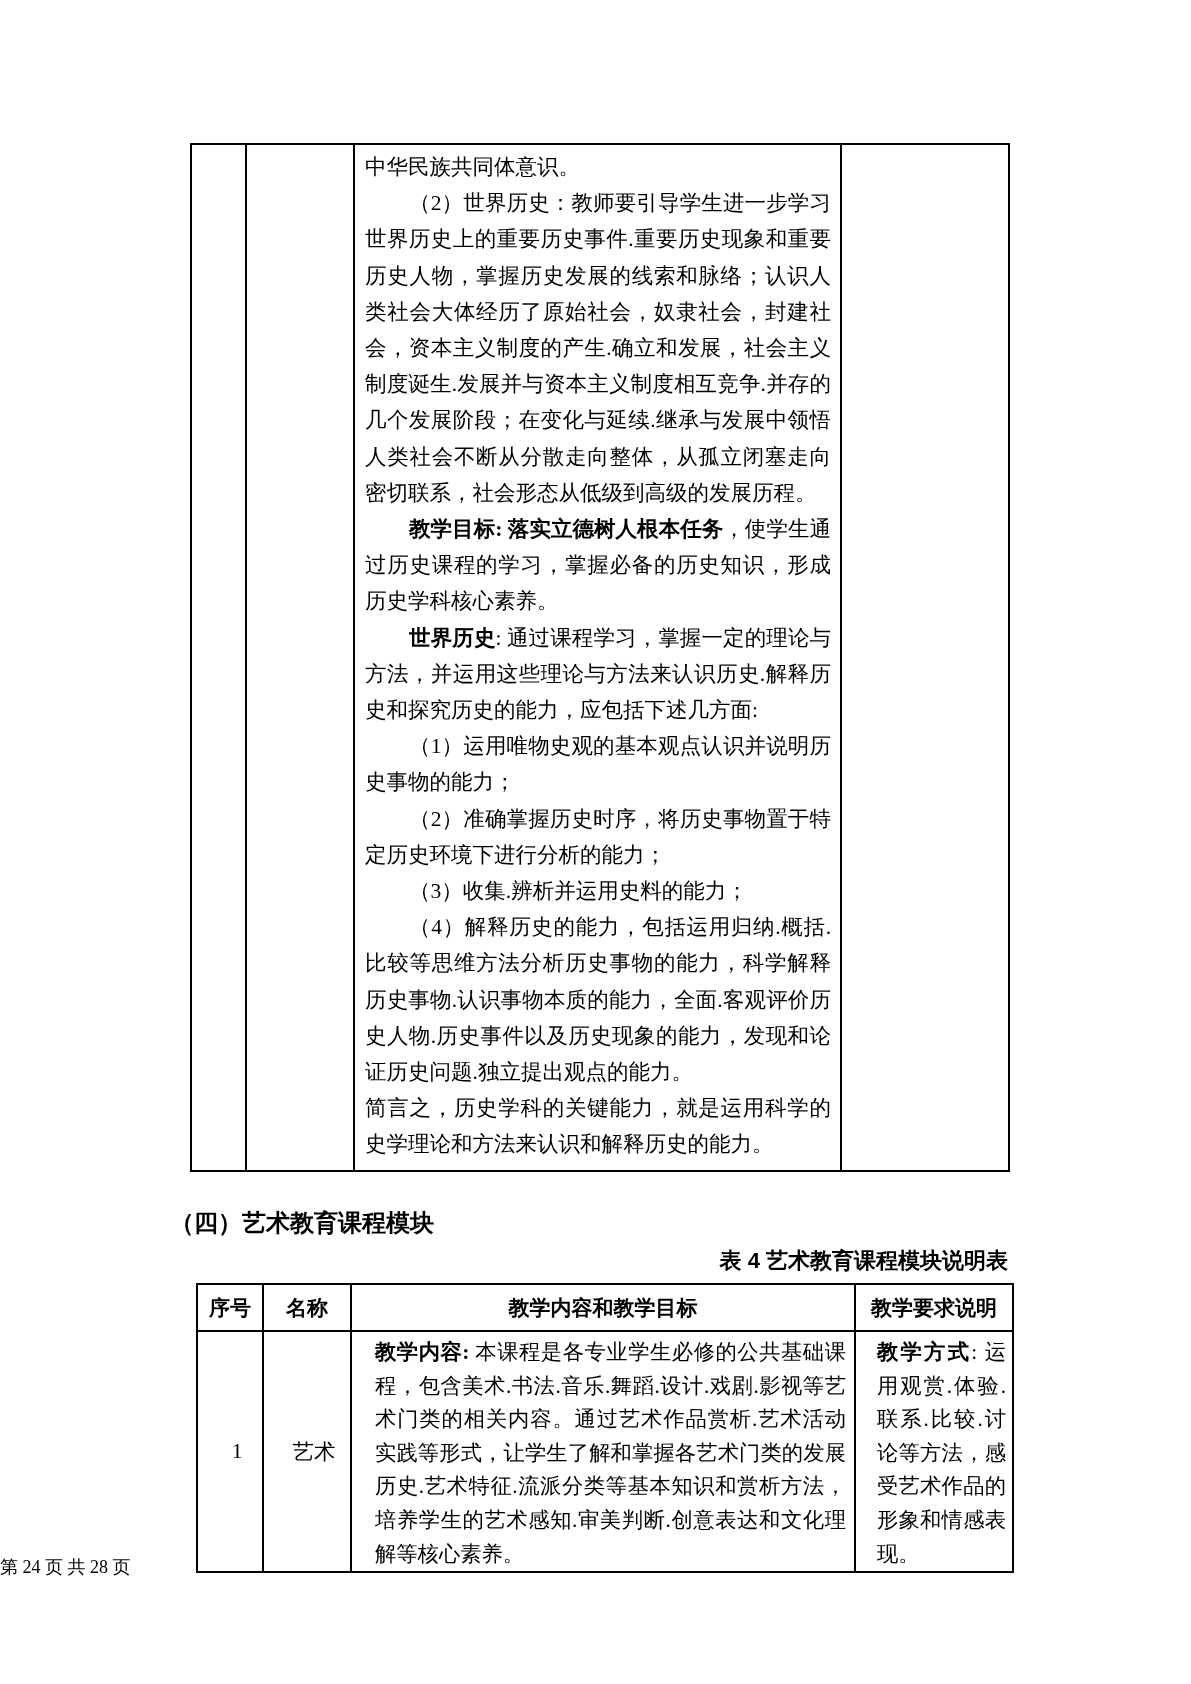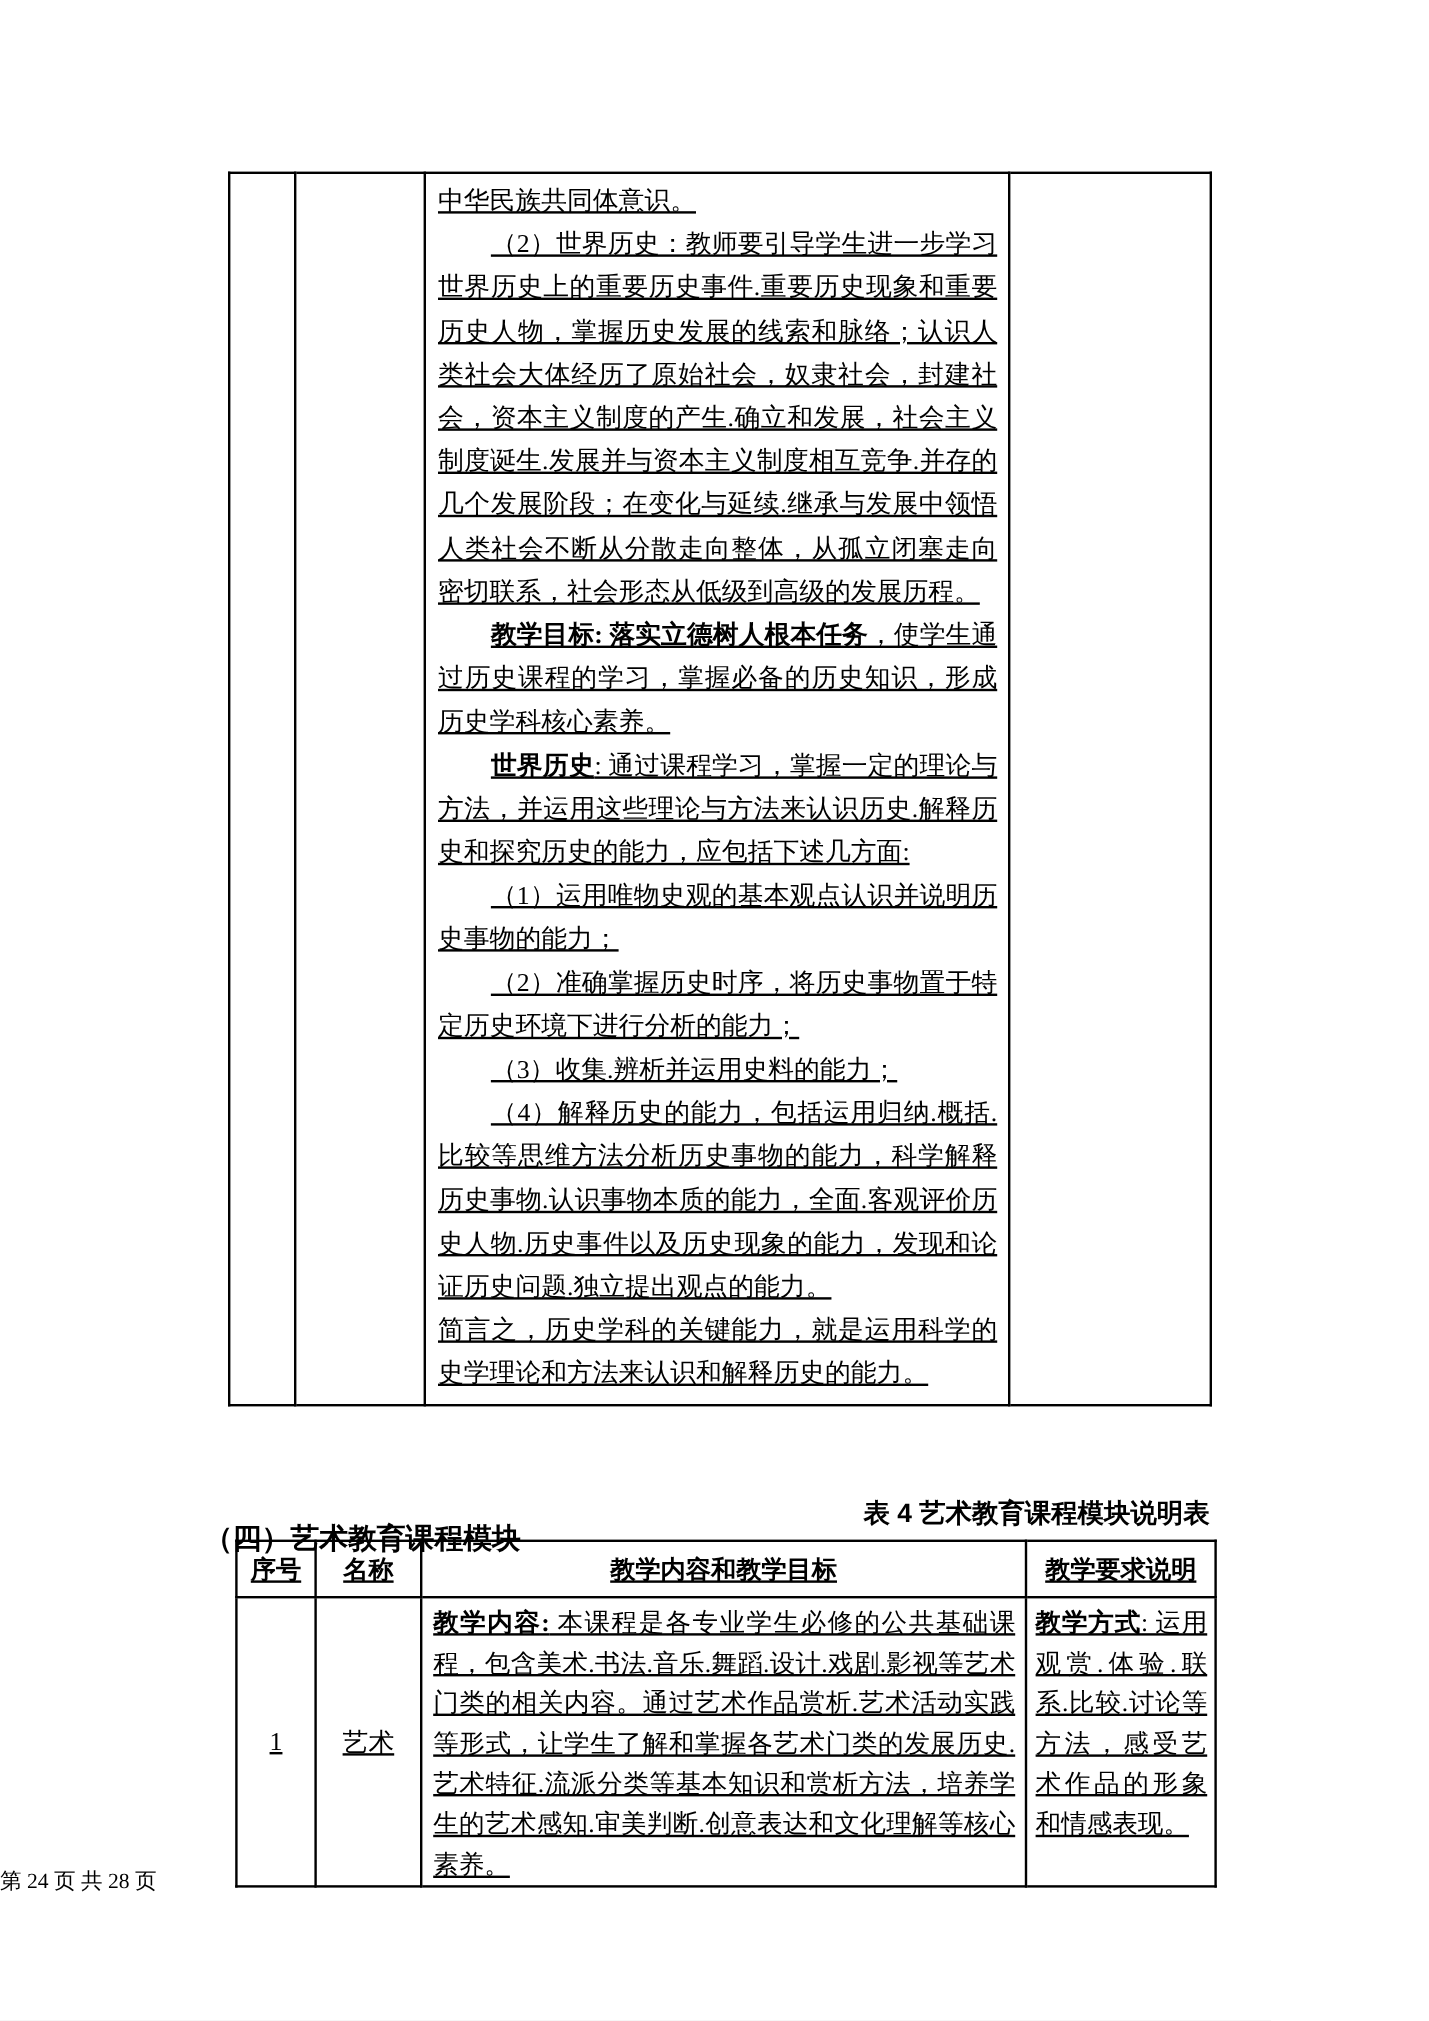--- a/index.html
+++ b/index.html
@@ -5,58 +5,58 @@
   html,body { margin:0; padding:0; background:#e8e8e8; }
   .page {
     position:relative;
     width:1191px; height:1684px;
     margin:0 auto;
     background:#ffffff;
     color:#000;
     font-family:"Liberation Serif","DejaVu Serif",serif;
     overflow:hidden;
   }
-  table { border-collapse:collapse; table-layout:fixed; position:absolute;text-decoration:underline; }
+  table { border-collapse:collapse; table-layout:fixed; position:absolute; }
   td,th { border:2px solid #000; padding:0; }
 
   
   .hist-table { left:190px; top:143px; width:818px; height:1029px; }
   .hist-table td { vertical-align:top; }
   .hist-text {
     padding:4px 9px 0 10px;
     font-size:21.5px;
     line-height:36.2px;
     text-align:justify;
   }
   .para { margin:0; }
   .para.indent { text-indent:2.05em; }
   .b { font-weight:bold; }
 
   
   .section-heading {
-    position:absolute; left:170px; top:1268px;
+    position:absolute; left:170px; top:1208px;
     font-family:"Liberation Sans","DejaVu Sans",sans-serif;
     font-weight:bold; font-size:24px; line-height:30px;
   }
 
   
   .table-caption {
     position:absolute; left:190px; top:1247px; width:818px;
     text-align:right;
     font-family:"Liberation Sans","DejaVu Sans",sans-serif;
     font-weight:bold; font-size:22px; line-height:28px;
   }
 
   
   .t4 { left:196px; top:1283px; width:816px; }
   .t4 th {
     height:45px; text-align:center; vertical-align:middle;
     font-size:21px; font-weight:bold;
   }
-  .t4 .row-body td { height:200px; }
+  .t4 .row-body td { height:200px;padding-left:14px; }
   .t4 .cell-center { text-align:center; vertical-align:middle; font-size:21.5px; }
   .t4 .cell-text { vertical-align:top; }
   .t4 .cell-text .inner {
     padding:4px 8px 0 9px;
     font-size:21.3px;
     line-height:33.6px;
     text-align:justify;
   }
   .t4 .cell-req .inner { padding:4px 6px 0 7px; }
 

